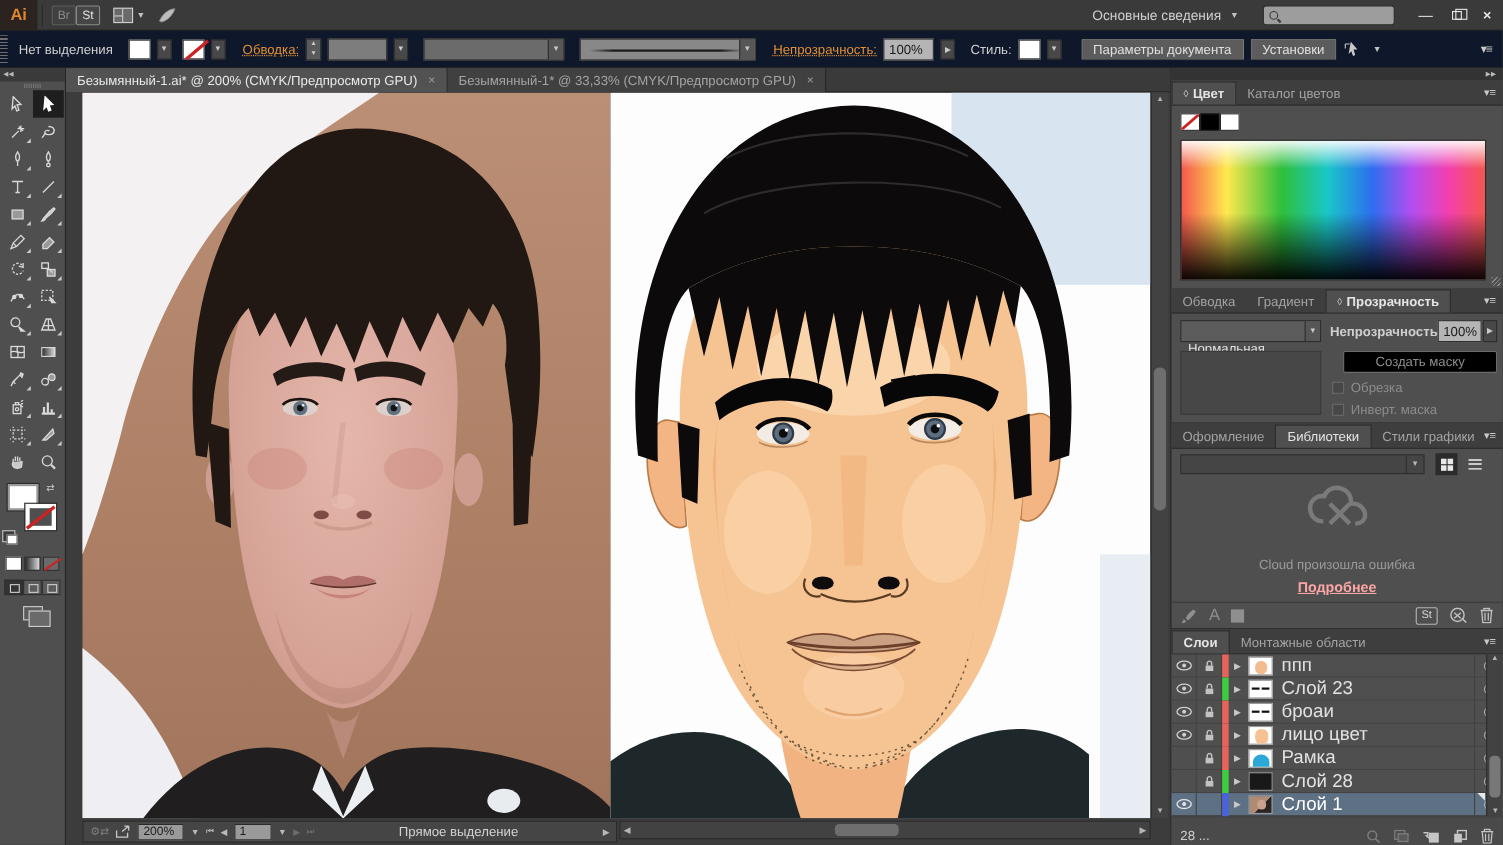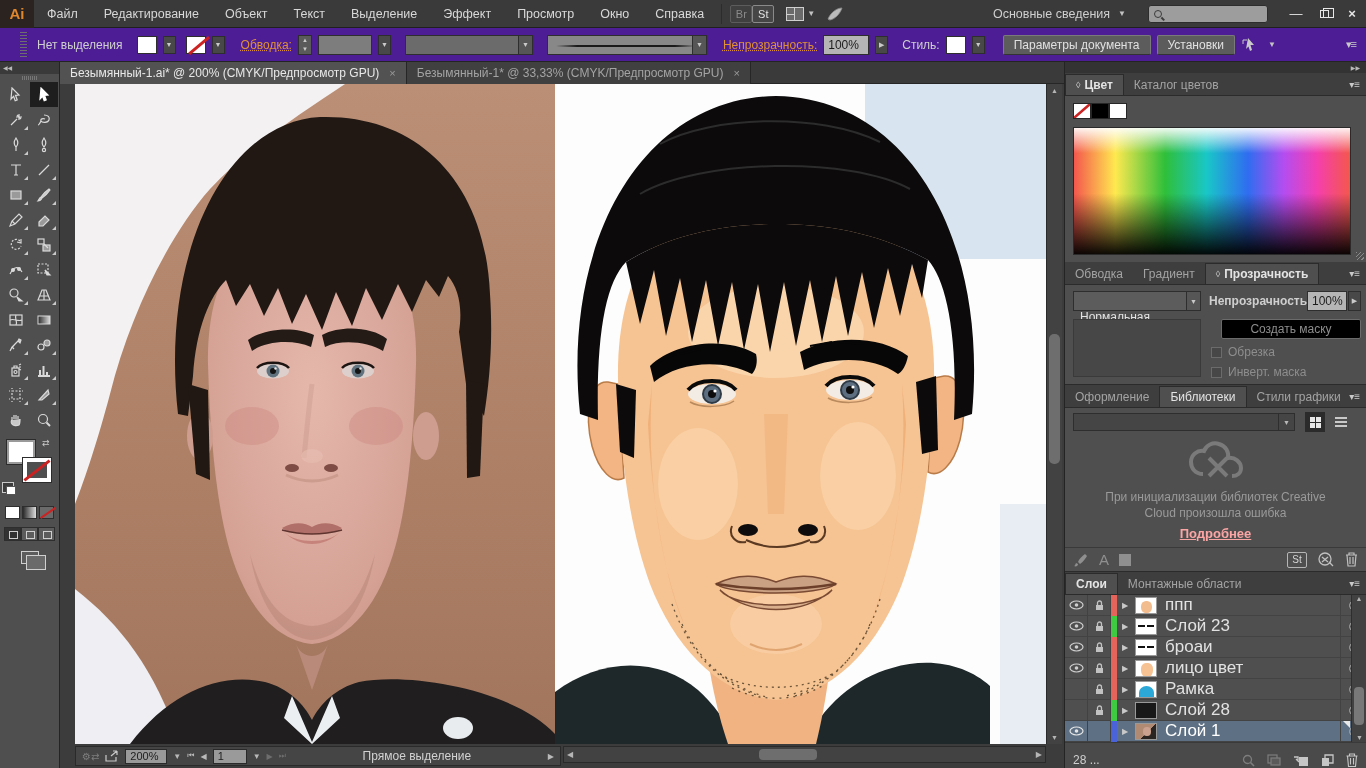--- a/index.html
+++ b/index.html
@@ -24,22 +24,22 @@
   #workspace{margin-left:auto;color:#cfcfcf;font-size:12.5px;display:flex;align-items:center;gap:5px}
   #searchbox{width:120px;height:18px;background:#9d9d9d;border-radius:3px;margin:0 14px 0 22px;
     display:flex;align-items:center;padding:0 5px;border:1px solid #2d2d2d}
   #searchbox .mag{width:8px;height:8px;border:1.5px solid #3c3c3c;border-radius:50%;position:relative}
   #searchbox .mag:after{content:"";position:absolute;width:4px;height:1.5px;background:#3c3c3c;
     transform:rotate(45deg);left:6px;top:7px}
   .winbtn{width:28px;height:28px;display:flex;align-items:center;justify-content:center;color:#e8e8e8;font-size:13px}
   .winbtn .restore{width:9px;height:8px;border:1px solid #e8e8e8;position:relative;background:#3a3a3a}
   .winbtn .restore:before{content:"";position:absolute;left:2px;top:-3px;width:9px;height:8px;border:1px solid #e8e8e8}
   
-  #optionsbar{position:absolute;top:28px;left:0;width:1366px;height:34px;background:#4c1d95;
-    border-bottom:1px solid #242424;display:flex;align-items:center;gap:6px;padding-left:20px}
+  #optionsbar{position:absolute;top:28px;left:0;width:1366px;height:34px;background:#0f172a;
+    border-bottom:1px solid #242424;display:flex;align-items:center;gap:6px;padding-left:0}
   .grip{width:7px;height:26px;background:repeating-linear-gradient(to bottom,#6e6e6e 0 1px,transparent 1px 3px);margin-right:4px}
   .ob-label{color:#cfcfcf;font-size:12px;white-space:nowrap}
   .ob-link{color:#e09136;font-size:12px;text-decoration:underline;text-decoration-style:dotted;white-space:nowrap}
   .swatch{width:20px;height:18px;border:1px solid #2e2e2e;background:#fff;position:relative}
   .swatch.none:after{content:"";position:absolute;left:-1px;top:7px;width:26px;height:2.5px;background:#cc2222;transform:rotate(-40deg)}
   .mini-dd{width:13px;height:18px;background:#484848;border:1px solid #2e2e2e;color:#c9c9c9;font-size:7px;
     display:flex;align-items:center;justify-content:center}
   .stepper{width:14px;height:20px;background:#5a5a5a;border:1px solid #2e2e2e;display:flex;flex-direction:column;
     align-items:center;justify-content:space-around;font-size:6px;color:#c9c9c9}
   .field{height:20px;background:#8f8f8f;border:1px solid #2e2e2e;color:#1c1c1c;display:flex;align-items:center;padding:0 4px;font-size:12px}
@@ -179,31 +179,20 @@
   .t-dark{background:#191919}
   .t-photo{background:linear-gradient(135deg,#b08a72 0 55%,#2a2423 55%)}
   .t-photo:after{content:"";position:absolute;left:7px;top:3px;width:8px;height:9px;background:#caa08e;border-radius:45%}
   svg.icon{stroke:#d9d9d9;fill:none;stroke-width:1.2}
 </style>
 </head>
 <body>
 
 <div id="titlebar">
   <div id="ailogo">Ai</div>
-  <div id="menus">
-    <div class="menu-item">Файл</div>
-    <div class="menu-item">Редактирование</div>
-    <div class="menu-item">Объект</div>
-    <div class="menu-item">Текст</div>
-    <div class="menu-item">Выделение</div>
-    <div class="menu-item">Эффект</div>
-    <div class="menu-item">Просмотр</div>
-    <div class="menu-item">Окно</div>
-    <div class="menu-item">Справка</div>
-  </div>
   <div class="tb-sep" style="margin-left:4px"></div>
   <div class="tb-badge">Br</div>
   <div class="tb-badge bright">St</div>
   <div id="layout-icon"></div>
   <span class="dd-arrow">▼</span>
   <svg width="20" height="16" viewBox="0 0 20 16" style="margin-left:10px">
     <path d="M3,13 C6,6 12,2 17,2 C15,8 10,13 5,14 Z M5,14 L3,13" fill="#bcbcbc" stroke="#8a8a8a" stroke-width="0.8"></path>
   </svg>
   <div id="workspace">
     <span>Основные сведения</span>
@@ -704,21 +693,20 @@
     <div class="viewbtn on" style="left:240px">
         <span class="gridglyph"></span>
       </div>
     <div class="viewbtn" style="left:266px">
         <span class="listglyph"></span>
       </div>
     <svg id="ccicon" width="58" height="44" viewBox="0 0 58 44">
       <path d="M16,34 C8,34 4,28 4,22 C4,15 10,10 17,11 C19,5 26,2 32,4 C39,6 42,12 41,18 C48,17 54,22 54,28 C54,33 50,36 45,36" stroke="#7a7a7a" stroke-width="4" fill="none"></path>
       <path d="M22,18 L40,36 M40,18 L22,36" stroke="#7a7a7a" stroke-width="4"></path>
     </svg>
-    <div class="liberr" style="top:82px">При инициализации библиотек Creative</div>
     <div class="liberr" style="top:98px">Cloud произошла ошибка</div>
     <div id="libmore">Подробнее</div>
     <div id="libfooter">
       <svg width="16" height="14" viewBox="0 0 16 14">
           <path d="M12,1 C9,3 6,6 5,9 L7,11 C10,9 13,5 14,3 Z M3,10 C2,12 2,13 1,13 C3,14 5,13 5,11" fill="#8f8f8f" stroke="none"></path>
         </svg>
       <span class="lf-ico" style="font-size:15px">А</span>
       <span class="lf-sq"></span>
       <span class="stbadge">St</span>
       <svg width="18" height="15" viewBox="0 0 18 15">

